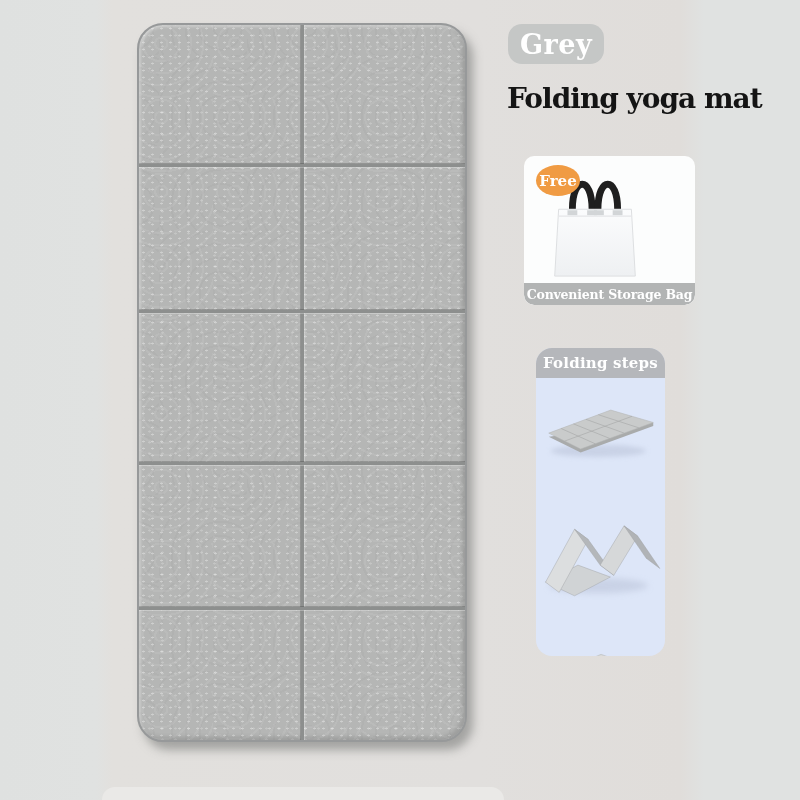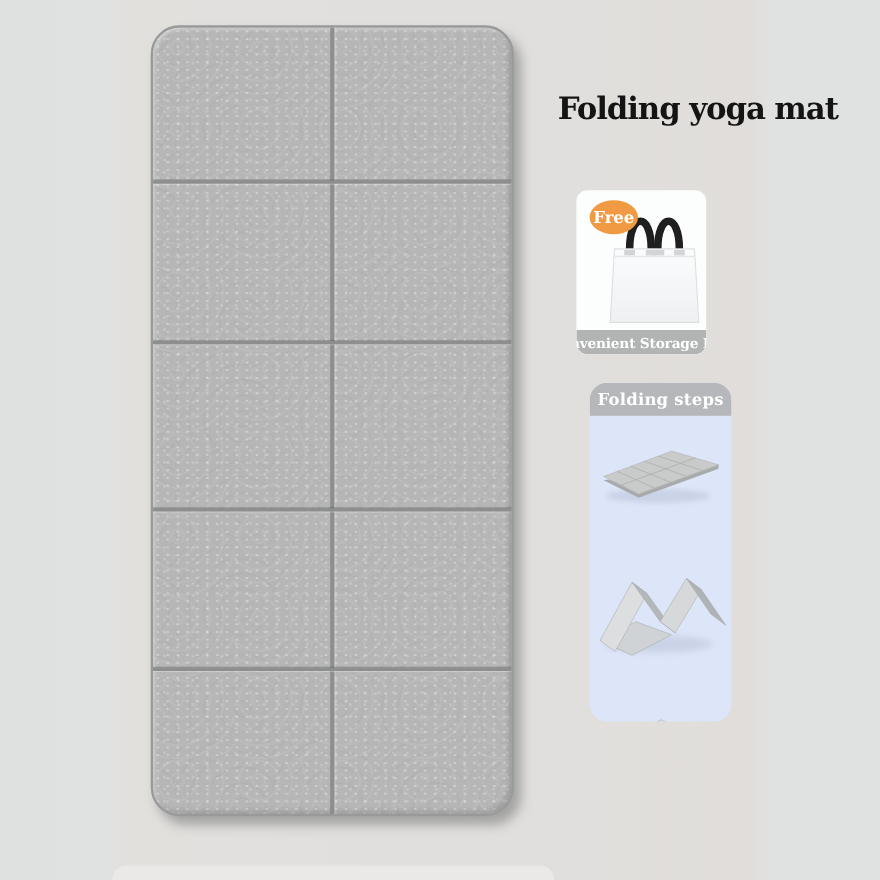--- a/index.html
+++ b/index.html
@@ -49,21 +49,21 @@
     font-family:"DejaVu Serif",serif;font-weight:bold;font-size:28px;letter-spacing:-1px;
     color:#141414;line-height:1.1;white-space:nowrap;
   }
   .size{
     position:absolute;left:507px;top:110px;
     font-family:"Liberation Sans",sans-serif;font-size:31px;color:#1c1c1c;letter-spacing:.5px;
   }
 
   
   .gift-card{
-    position:absolute;left:524px;top:173px;width:118px;height:149px;
+    position:absolute;left:524px;top:156px;width:171px;height:149px;
     background:#fcfdfd;border-radius:10px;overflow:hidden;
   }
   .free-badge{
     position:absolute;left:12px;top:9px;width:44px;height:31px;
     background:#f09b43;border-radius:50%;
     color:#fff;font-family:"DejaVu Serif",serif;font-weight:bold;font-size:15px;
     display:flex;align-items:center;justify-content:center;z-index:3;
   }
   .bag-svg{position:absolute;left:27px;top:10px;width:88px;height:116px;z-index:2;}
   .gift-caption{
@@ -100,20 +100,23 @@
 <div class="canvas">
 
   <div class="mat">
     <div class="vline"></div>
     <div class="hline h1"></div>
     <div class="hline h2"></div>
     <div class="hline h3"></div>
     <div class="hline h4"></div>
   </div>
 
+  <div class="color-badge">
+    <span>Grey</span>
+  </div>
 
   <div class="title">Folding yoga mat</div>
 
   <div class="gift-card">
     <div class="free-badge">
       <span>Free</span>
     </div>
     <svg class="bag-svg" viewBox="0 0 88 118">
       <defs>
         <linearGradient id="bagFill" x1="0" y1="0" x2="0" y2="1">

